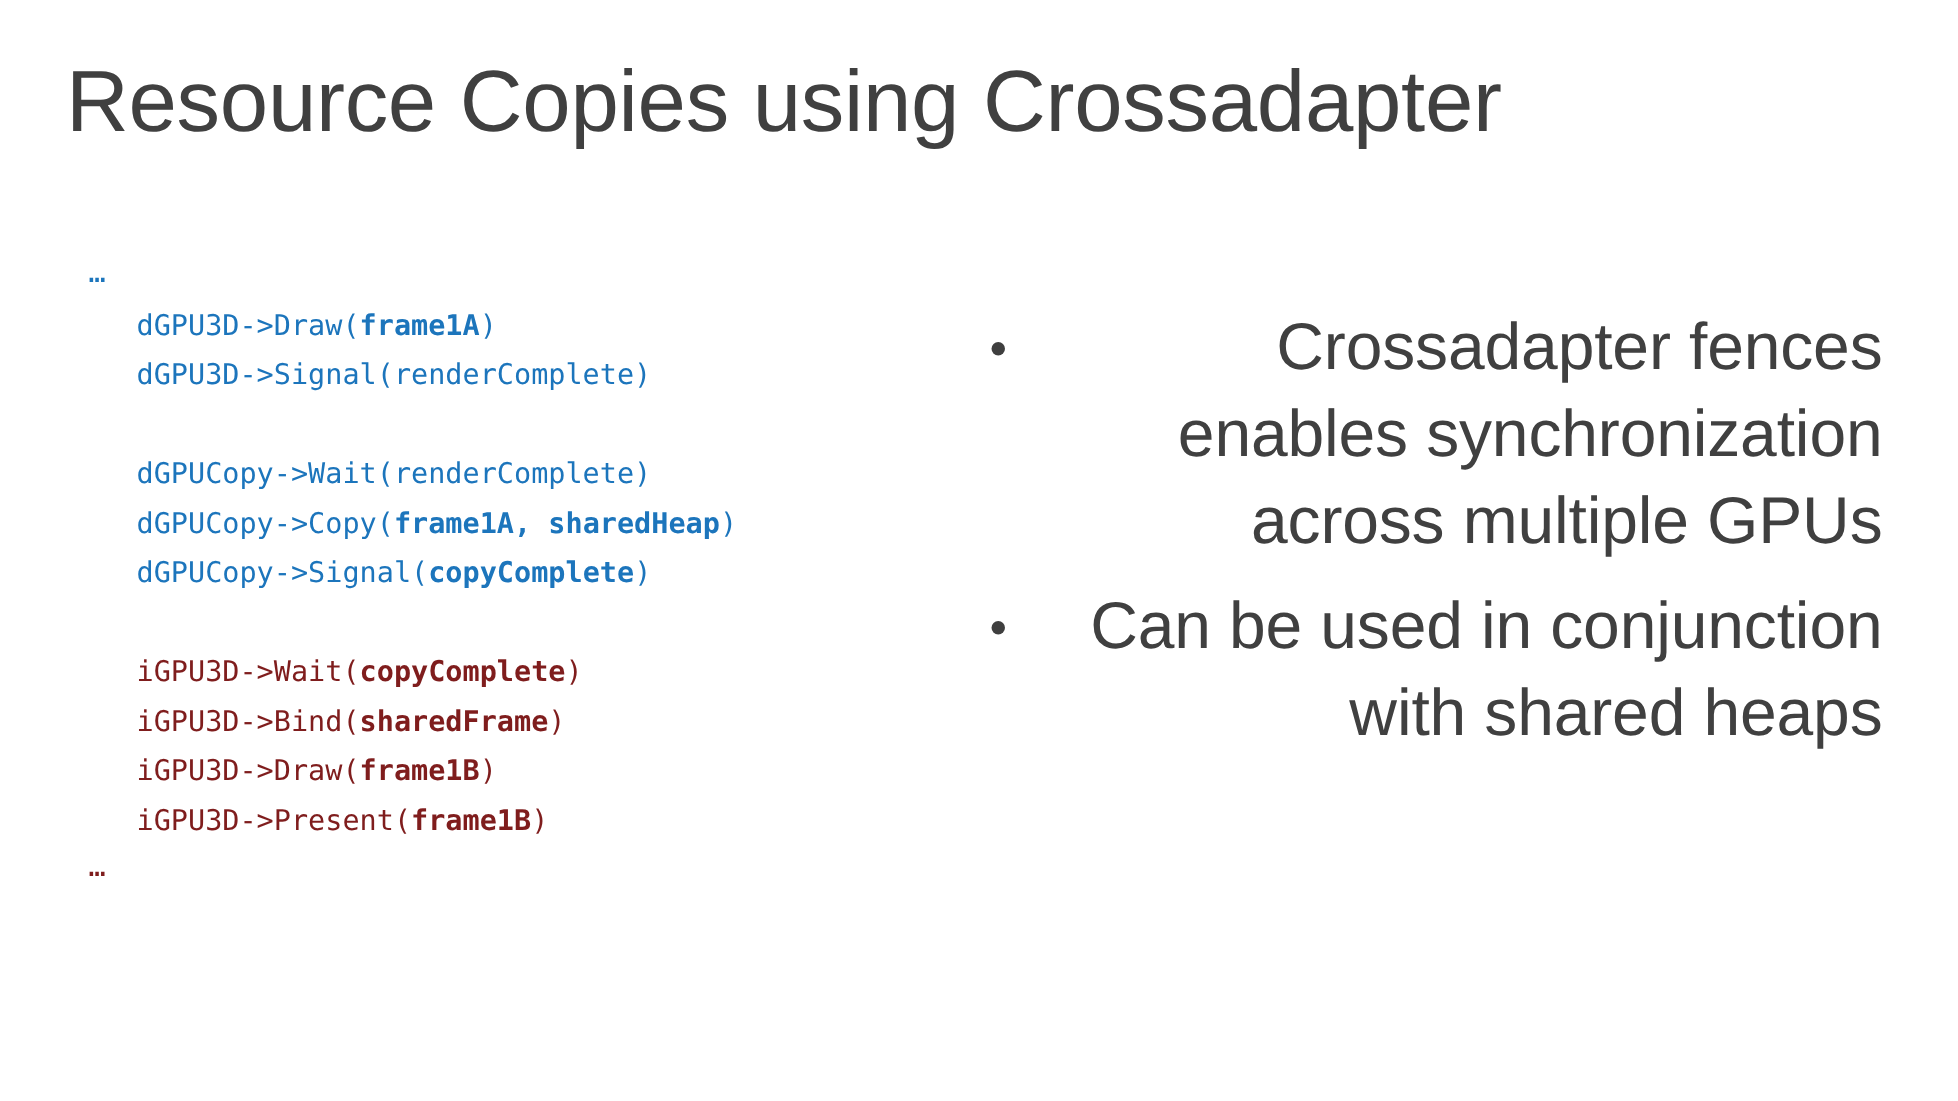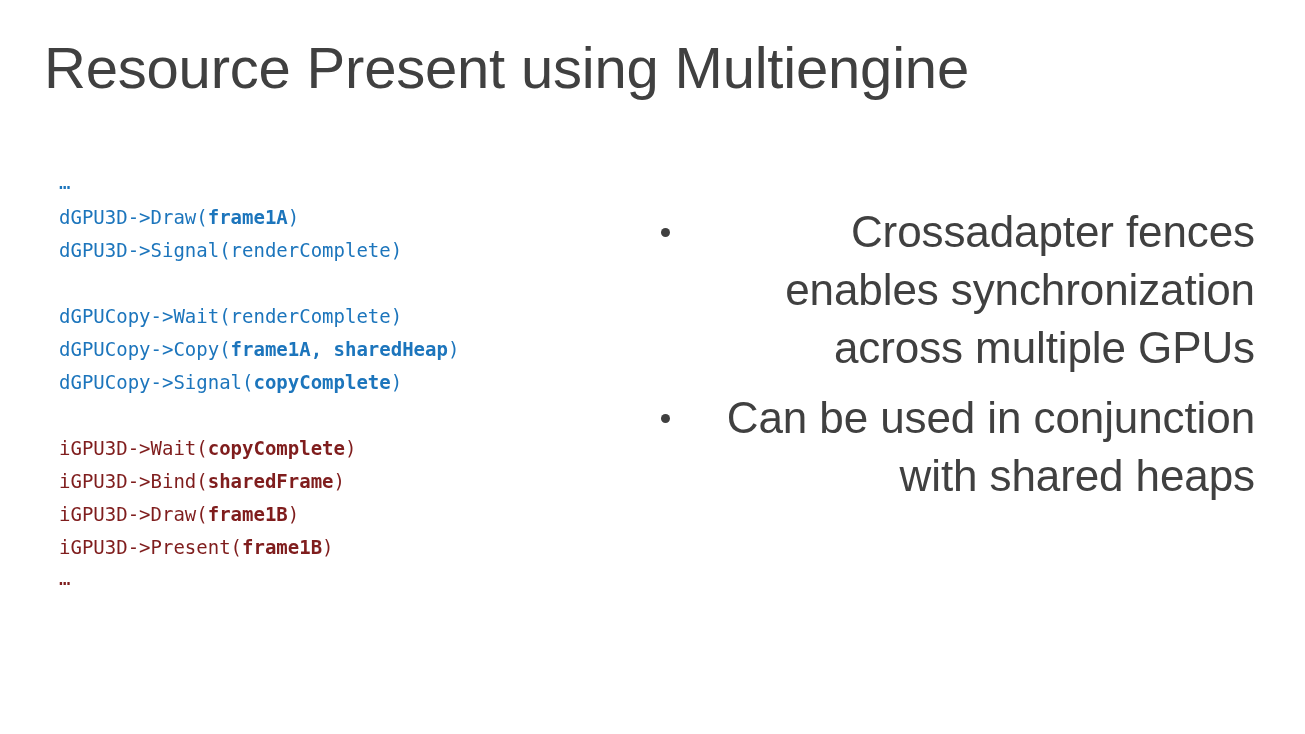--- a/index.html
+++ b/index.html
@@ -44,20 +44,21 @@
     top: 168px;
     width: 560px;
     font-family: "DejaVu Sans Mono", "Liberation Mono", monospace;
     font-size: 19px;
     line-height: 33px;
     white-space: pre;
   }
   .code-line {
     height: 33px;
     white-space: pre;
+    margin-left: 32px;
   }
   .code-line.blank {
     height: 33px;
   }
   .code-ellipsis {
     height: 33px;
     font-size: 19px;
     line-height: 28px;
   }
   .grp-a { color: #1c75bc; }
@@ -95,21 +96,21 @@
   }
   .bullet-text {
     display: block;
   }
 </style>
 </head>
 <body>
 
 <div id="slide">
 
-  <div id="slide-title">Resource Present using Multiengine</div>
+  <div id="slide-title">Resource Copies using Crossadapter</div>
 
   <div id="code-block"><div class="code-ellipsis grp-a">…</div><div class="code-line grp-a"><span>dGPU3D-&gt;Draw(</span><span class="cbold">frame1A</span><span>)</span></div><div class="code-line grp-a"><span>dGPU3D-&gt;Signal(renderComplete)</span></div><div class="code-line blank">&nbsp;</div><div class="code-line grp-a"><span>dGPUCopy-&gt;Wait(renderComplete)</span></div><div class="code-line grp-a"><span>dGPUCopy-&gt;Copy(</span><span class="cbold">frame1A, sharedHeap</span><span>)</span></div><div class="code-line grp-a"><span>dGPUCopy-&gt;Signal(</span><span class="cbold">copyComplete</span><span>)</span></div><div class="code-line blank">&nbsp;</div><div class="code-line grp-b"><span>iGPU3D-&gt;Wait(</span><span class="cbold">copyComplete</span><span>)</span></div><div class="code-line grp-b"><span>iGPU3D-&gt;Bind(</span><span class="cbold">sharedFrame</span><span>)</span></div><div class="code-line grp-b"><span>iGPU3D-&gt;Draw(</span><span class="cbold">frame1B</span><span>)</span></div><div class="code-line grp-b"><span>iGPU3D-&gt;Present(</span><span class="cbold">frame1B</span><span>)</span></div><div class="code-ellipsis grp-b">…</div></div>
 
   <div id="bullet-list">
       <div class="bullet-item">
         <span class="bullet-dot"></span>
         <span class="bullet-text">Crossadapter fences enables synchronization across multiple GPUs</span>
       </div>
       <div class="bullet-item">
         <span class="bullet-dot"></span>

